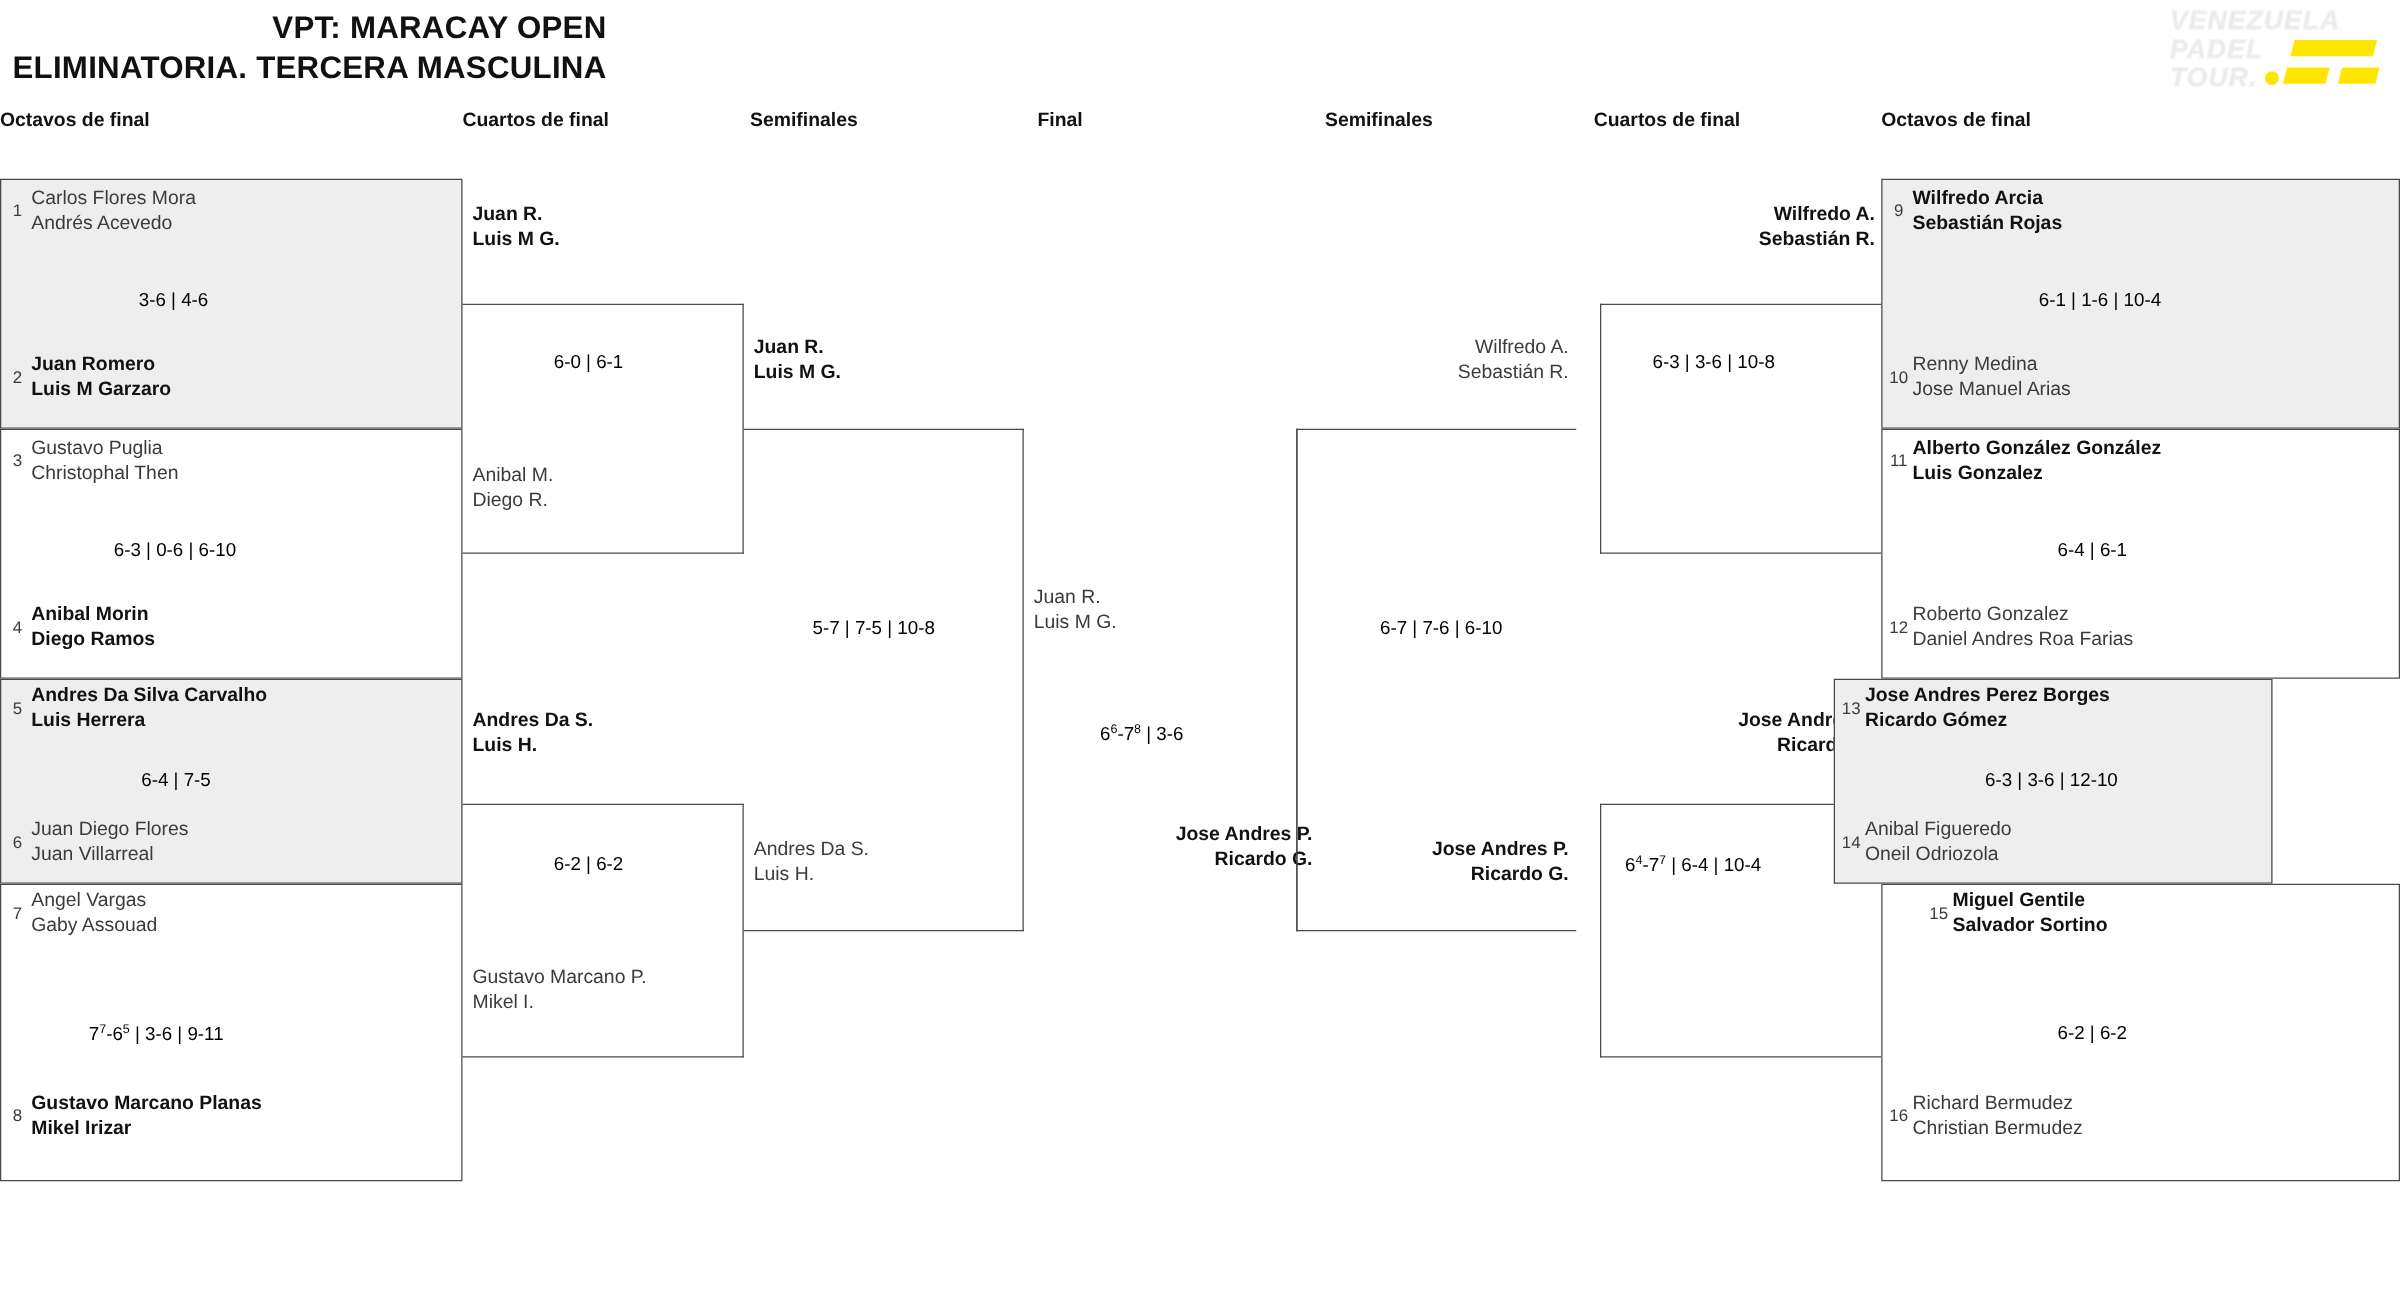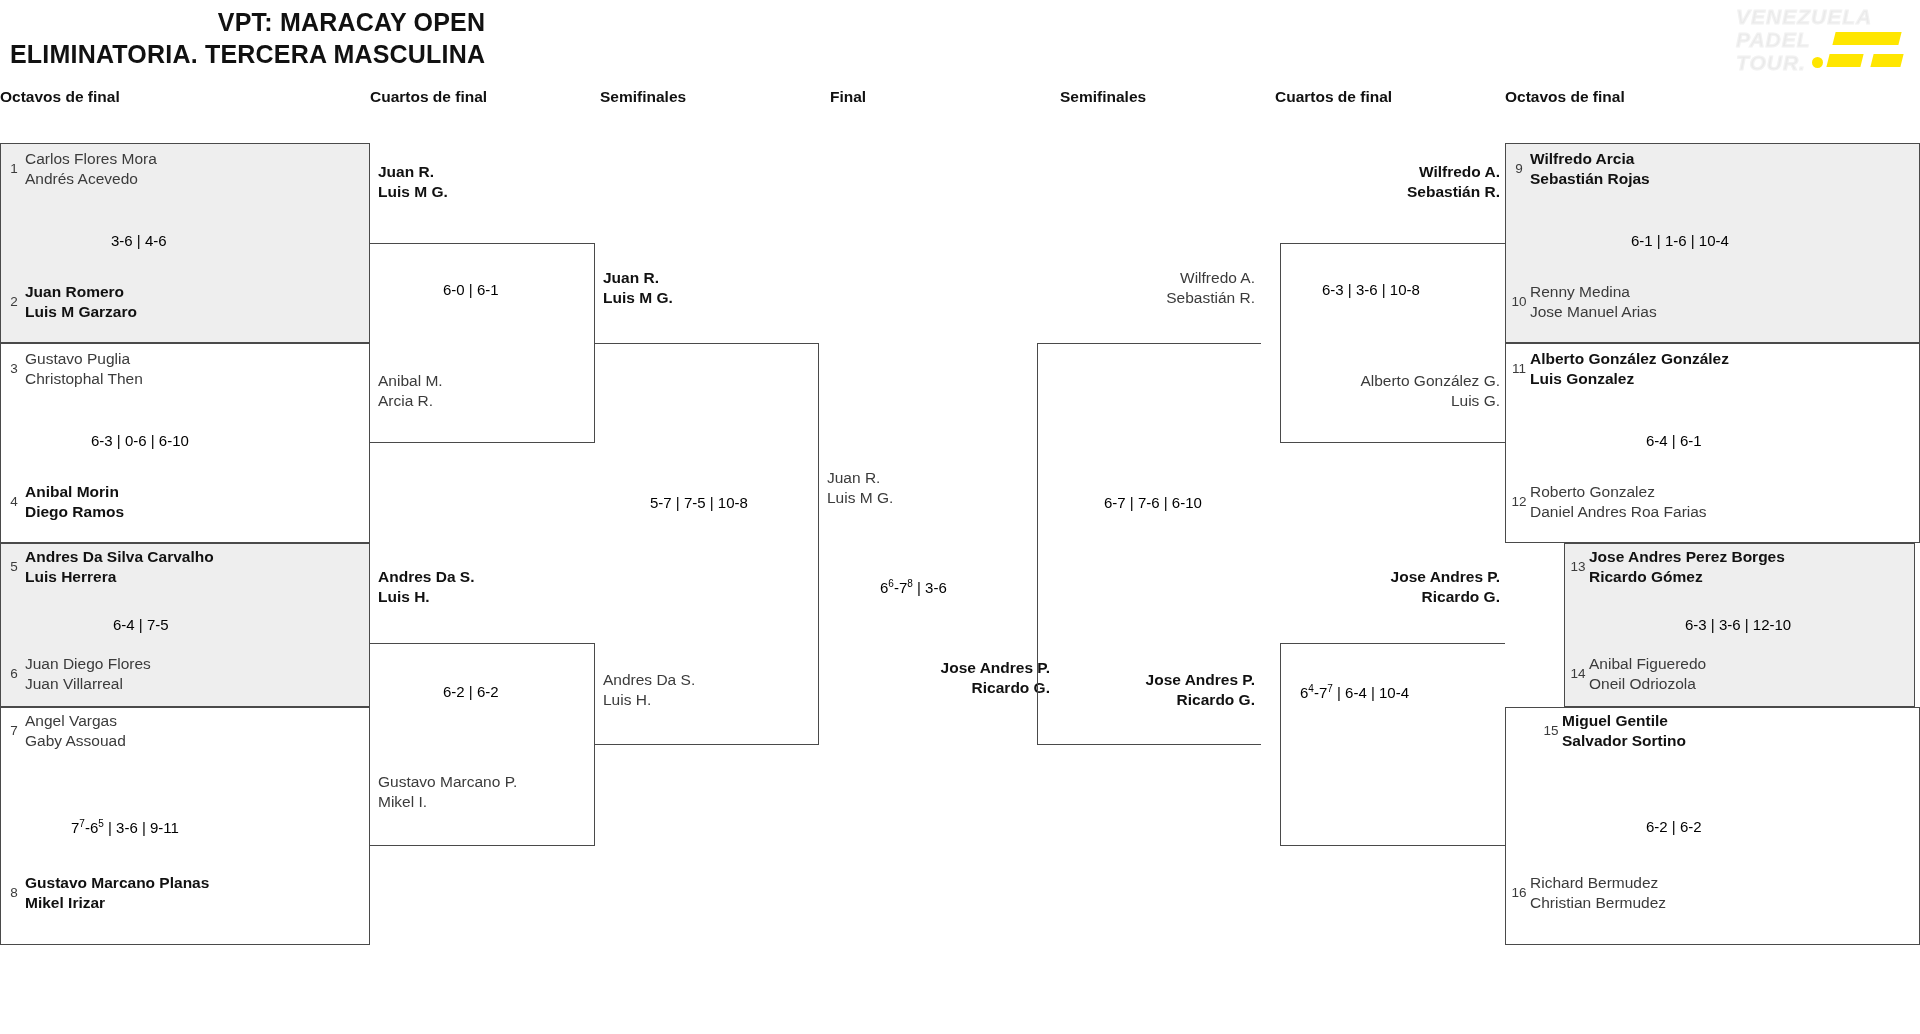--- a/index.html
+++ b/index.html
@@ -176,21 +176,21 @@
   </div>
 
   <div class="conn" style="left:370px;top:243px;width:225px;height:200px;border-left:none;"></div>
   <div class="lbl win" style="left:378px;top:162px;">
     <div class="nm">Juan R.</div>
     <div class="nm">Luis M G.</div>
   </div>
   <div class="score" style="left:443px;top:281px;">6-0 | 6-1</div>
   <div class="lbl" style="left:378px;top:371px;">
     <div class="nm">Anibal M.</div>
-    <div class="nm">Arcia R.</div>
+    <div class="nm">Diego R.</div>
   </div>
 
   <div class="conn" style="left:370px;top:643px;width:225px;height:203px;border-left:none;"></div>
   <div class="lbl win" style="left:378px;top:567px;">
     <div class="nm">Andres Da S.</div>
     <div class="nm">Luis H.</div>
   </div>
   <div class="score" style="left:443px;top:683px;">6-2 | 6-2</div>
   <div class="lbl" style="left:378px;top:772px;">
     <div class="nm">Gustavo Marcano P.</div>
@@ -229,24 +229,20 @@
     <div class="nm">Jose Andres P.</div>
     <div class="nm">Ricardo G.</div>
   </div>
 
   <div class="conn" style="left:1280px;top:243px;width:225px;height:200px;border-right:none;"></div>
   <div class="lbl win right" style="left:1060px;top:162px;width:440px;">
     <div class="nm">Wilfredo A.</div>
     <div class="nm">Sebastián R.</div>
   </div>
   <div class="score" style="left:1322px;top:281px;">6-3 | 3-6 | 10-8</div>
-  <div class="lbl right" style="left:1060px;top:371px;width:440px;">
-    <div class="nm">Alberto González G.</div>
-    <div class="nm">Luis G.</div>
-  </div>
 
   <div class="conn" style="left:1280px;top:643px;width:225px;height:203px;border-right:none;"></div>
   <div class="lbl win right" style="left:1060px;top:567px;width:440px;">
     <div class="nm">Jose Andres P.</div>
     <div class="nm">Ricardo G.</div>
   </div>
   <div class="score" style="left:1300px;top:683px;">6<sup>4</sup>-7<sup>7</sup> | 6-4 | 10-4</div>
 
   <div class="r1-match shaded" style="left:1505px;top:143px;width:415px;height:200px;">
     <div class="slot" style="left:2px;top:5px;">
@@ -277,21 +273,21 @@
     <div class="score" style="left:140px;top:88px;">6-4 | 6-1</div>
     <div class="slot" style="left:2px;top:138px;">
       <div class="seed">12</div>
       <div class="names">
         <div class="nm">Roberto Gonzalez</div>
         <div class="nm">Daniel Andres Roa Farias</div>
       </div>
     </div>
   </div>
 
-  <div class="r1-match shaded" style="left:1564px;top:543px;width:351px;height:164px;">
+  <div class="r1-match shaded" style="left:1467px;top:543px;width:351px;height:164px;">
     <div class="slot" style="left:2px;top:3px;">
       <div class="seed">13</div>
       <div class="names win">
         <div class="nm">Jose Andres Perez Borges</div>
         <div class="nm">Ricardo Gómez</div>
       </div>
     </div>
     <div class="score" style="left:120px;top:72px;">6-3 | 3-6 | 12-10</div>
     <div class="slot" style="left:2px;top:110px;">
       <div class="seed">14</div>

